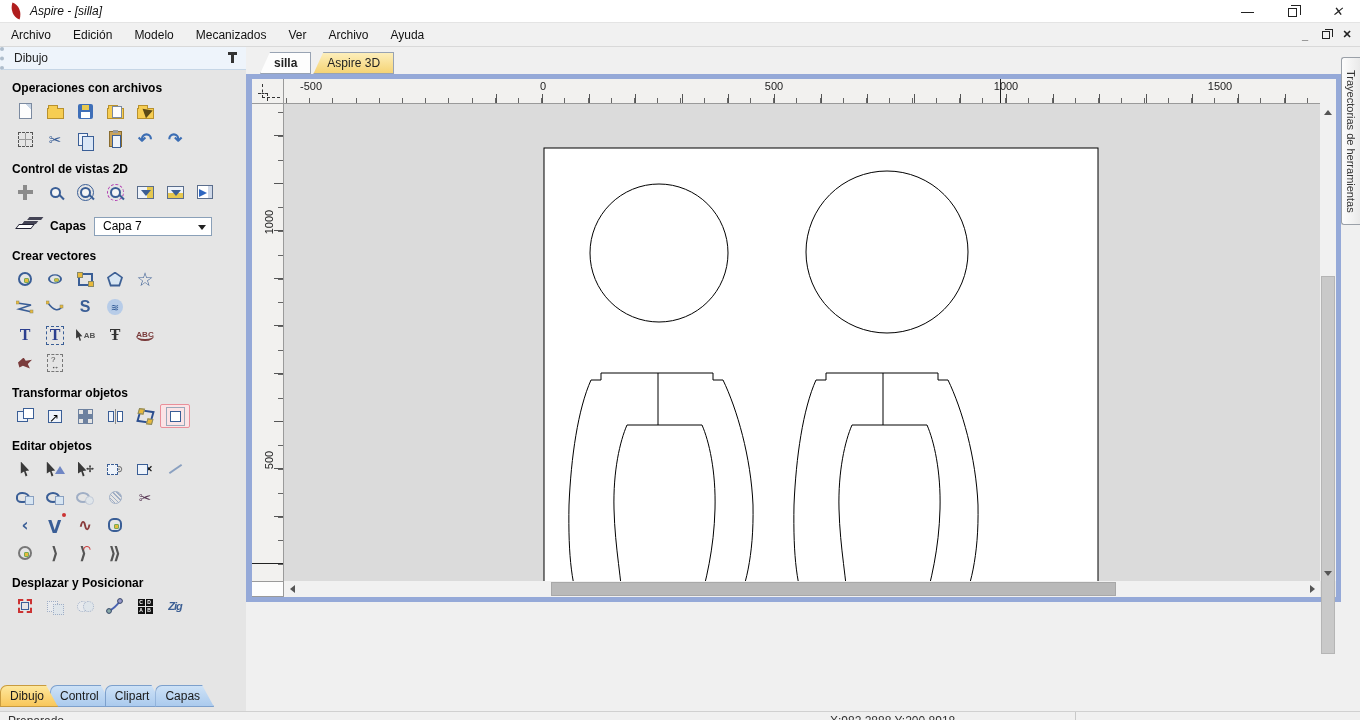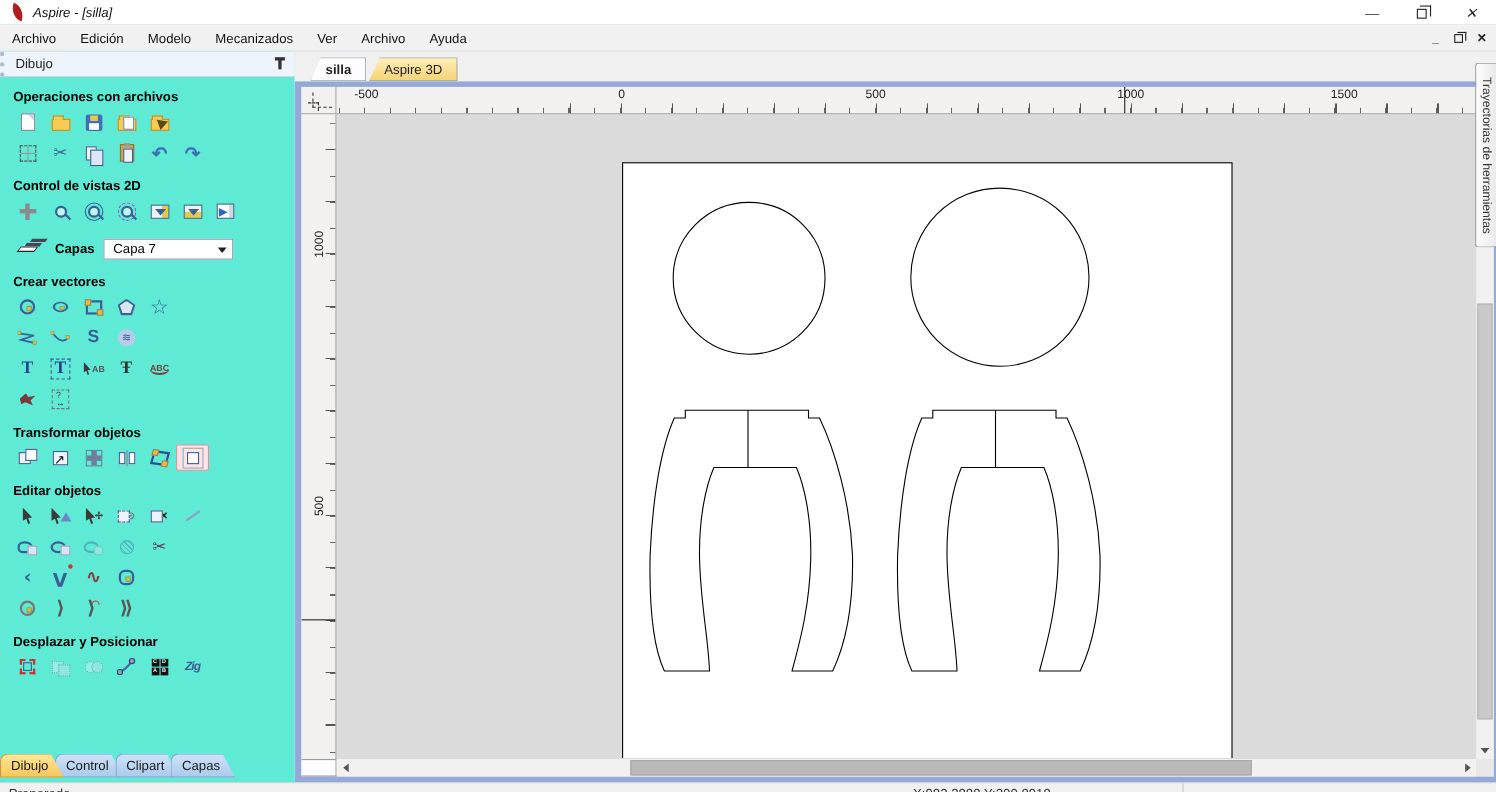--- a/index.html
+++ b/index.html
@@ -21,21 +21,21 @@
   .menu-item{padding:0 11px;height:100%;display:flex;align-items:center;color:#111;}
   .mdi-btns{position:absolute;right:6px;top:0;height:100%;display:flex;align-items:center;gap:10px;}
   .mdi-btn{font-weight:bold;font-size:11px;color:#222;width:14px;text-align:center;}
   .mdi-restore{width:8px;height:8px;border:1px solid #222;position:relative;background:#f1f1f1;}
   .mdi-restore::before{content:"";position:absolute;left:2px;top:-3px;width:7px;height:7px;border:1px solid #222;border-bottom:none;border-left:none;}
 
   
   .main{display:flex;height:664px;position:relative;}
 
   
-  .panel{width:268px;background:#5eead4;position:relative;flex:none;}
+  .panel{width:246px;background:#e5e5e5;position:relative;flex:none;}
   .panel-header{height:23px;background:#eef4fb;border-bottom:1px solid #c6d6e6;display:flex;align-items:center;
     border-left:4px dotted #aebdcc;}
   .panel-title{margin-left:10px;color:#222;}
   .pin{margin-left:auto;margin-right:12px;width:3px;height:9px;background:#333;position:relative;}
   .pin::before{content:"";position:absolute;top:-2px;left:-3px;width:9px;height:3px;background:#333;}
   .sec-title{font-weight:bold;color:#000;margin:11px 0 4px 12px;}
   .tb-row{display:flex;align-items:center;margin:2px 0 4px 10px;}
   .tb{width:30px;height:24px;display:flex;align-items:center;justify-content:center;position:relative;}
   .tb.sel{border:1px solid #e98f9a;background:#fbe4e6;border-radius:2px;}
   .tb.dis{opacity:.4;}
@@ -118,21 +118,21 @@
   .ptab.active{background:linear-gradient(#fee9a0,#f8c557);box-shadow:inset 0 0 0 1px #c89b3f;font-weight:normal;z-index:2;}
 
   
   .docarea{flex:1;background:#f0f0f0;position:relative;}
   .doc-tabs{height:27px;display:flex;align-items:flex-end;padding-left:14px;background:#f0f0f0;}
   .dtab{height:22px;padding:0 14px;display:flex;align-items:center;
     clip-path:polygon(10px 0,100% 0,100% 100%,0 100%);
     background:linear-gradient(#fdf0bf,#f5d271);box-shadow:inset 0 0 0 1px #98a3b3;color:#222;}
   .dtab.active{background:#fdfdfd;font-weight:bold;box-shadow:inset 0 0 0 1px #98a3b3;z-index:2;margin-right:2px;}
 
-  .docwin{position:absolute;left:0;top:27px;width:1095px;height:637px;
+  .docwin{position:absolute;left:0;top:27px;width:1095px;height:528px;
     border:5px solid #95a9d8;border-left-width:6px;background:#dbdbdb;
     display:grid;grid-template-columns:32px 1fr 16px;grid-template-rows:25px 1fr 16px;}
   .corner{background:#f2f1ef;border-right:1px solid #9a9a9a;border-bottom:1px solid #9a9a9a;display:flex;align-items:center;justify-content:center;}
   .xy-origin{width:18px;height:14px;border-left:1px dashed #333;border-bottom:1px dashed #333;position:relative;margin-left:6px;}
   .xy-origin::before{content:"";position:absolute;left:-5px;bottom:-4px;width:9px;height:7px;border-top:1px dashed #333;border-right:1px dashed #333;}
 
   .hruler{position:relative;background:#f2f1ef;border-bottom:1px solid #9a9a9a;overflow:hidden;
     background-image:
       repeating-linear-gradient(to right,#555 0 1px,transparent 1px 46.4px),
       repeating-linear-gradient(to right,#666 0 1px,transparent 1px 23.2px);
@@ -509,21 +509,21 @@
     <div class="docwin">
 
       <div class="corner">
           <span class="xy-origin"></span>
         </div>
       <div class="hruler">
         <span class="rlabel" style="left:27px">-500</span>
         <span class="rlabel" style="left:259px">0</span>
         <span class="rlabel" style="left:490px">500</span>
         <span class="rlabel" style="left:722px">1000</span>
-        <span class="rlabel" style="left:916px">1500</span>
+        <span class="rlabel" style="left:936px">1500</span>
         <span class="hmarker" id="hmarker" style="left: 716px;"></span>
       </div>
       <div class="corner corner-br" style="border:none;background:#f1f1f1;"></div>
 
       <div class="vruler">
         <span class="rlabel" style="top:112px">1000</span>
         <span class="rlabel" style="top:350px">500</span>
         <span class="vmarker" id="vmarker" style="top: 459px;"></span>
       </div>
       <div class="canvas">

